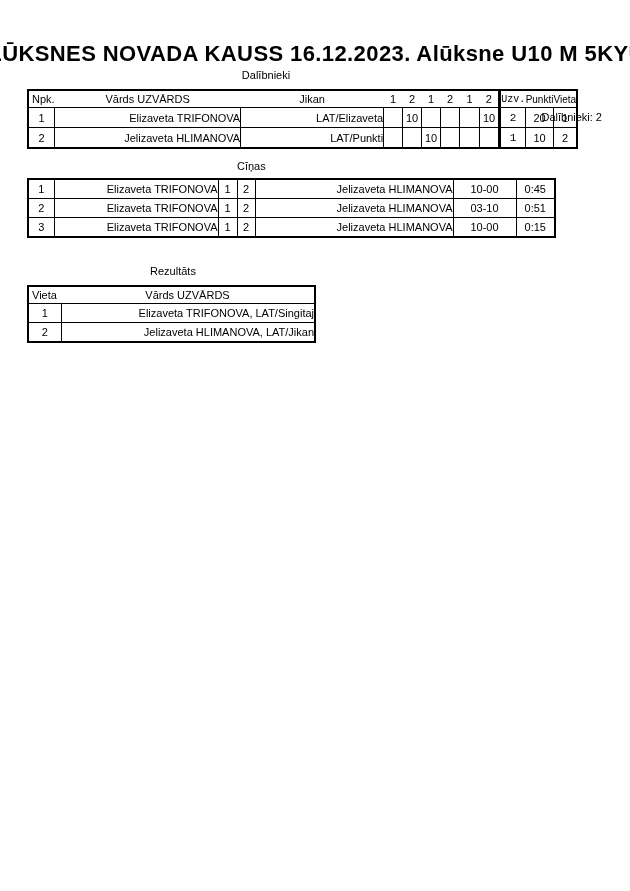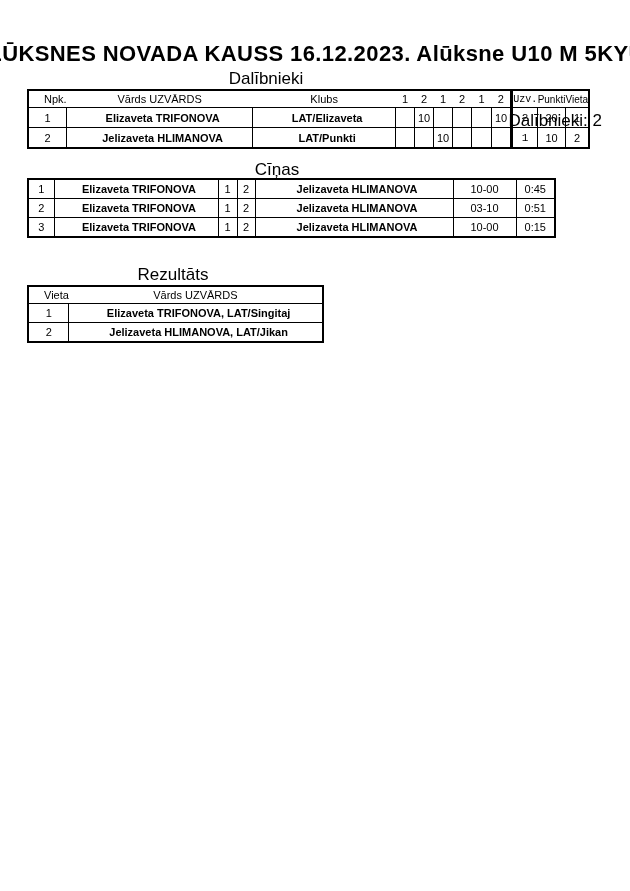--- a/index.html
+++ b/index.html
@@ -5,36 +5,36 @@
   html,body { margin:0; padding:0; background:#fff; }
   .page {
     position:relative; width:630px; height:891px; overflow:hidden;
     background:#fff; color:#000;
     font-family:"Liberation Sans", sans-serif;
   }
   .doc-title {
     position:absolute; top:41px; left:-28px;
     font-size:22px; font-weight:bold; white-space:nowrap; letter-spacing:0.4px;
   }
-  .section-label { position:absolute; font-size:17px; white-space:nowrap; }
+  .section-label { position:absolute; font-size:11px; white-space:nowrap; }
   .lbl-dalibnieki { top:69px; left:218px; width:96px; text-align:center; }
   .lbl-count     { top:75px; left:492px; width:110px; text-align:right;margin-top:36px; }
-  .lbl-cinas     { top:160px; left:237px; width:80px; text-align:center; }
+  .lbl-cinas     { top:160px; left:237px; width:80px; }
   .lbl-rezultats { top:265px; left:123px; width:100px; text-align:center; }
 
   table { position:absolute; border-collapse:collapse; table-layout:fixed;
           border:2px solid #000; }
   th, td { padding:0; margin:0; white-space:nowrap; overflow:hidden;
            font-size:11px; font-weight:normal; }
   td { border:1px solid #000; height:19px; }
   th { border:none; border-bottom:1px solid #000; height:16px; }
   .t2 td, .t3 td { height:18px; }
   .c { text-align:center; }
-  .l { text-align:center; padding-left:6px;font-weight:bold; }
-  .hl { text-align:left; padding-left:15px; }
+  .l { text-align:right; padding-left:6px; }
+  .hl { text-align:left; padding-left:3px; }
   .thick { border-left:3px solid #000 !important;font-family:Liberation Mono, monospace; }
   .sm { font-size:10px; }
   .tbl-participants { top:89px;  left:27px; }
   .tbl-fights       { top:178px; left:27px; }
   .tbl-results      { top:285px; left:27px; }
 </style>
 </head>
 <body>
 
 <div class="page">
@@ -56,21 +56,21 @@
         <col style="width:20px">
         <col style="width:20px">
       <col style="width:26px">
         <col style="width:26px">
         <col style="width:23px">
     </colgroup>
     <tbody>
         <tr>
       <th class="hl">Npk.</th>
       <th class="c">Vārds UZVĀRDS</th>
-      <th class="c">Klubs</th>
+      <th class="c">Jikan</th>
       <th class="c">1</th>
       <th class="c">2</th>
       <th class="c">1</th>
       <th class="c">2</th>
       <th class="c">1</th>
       <th class="c">2</th>
       <th class="c thick sm">Uzv.</th>
       <th class="c sm">Punkti</th>
       <th class="c sm">Vieta</th>
     </tr>

